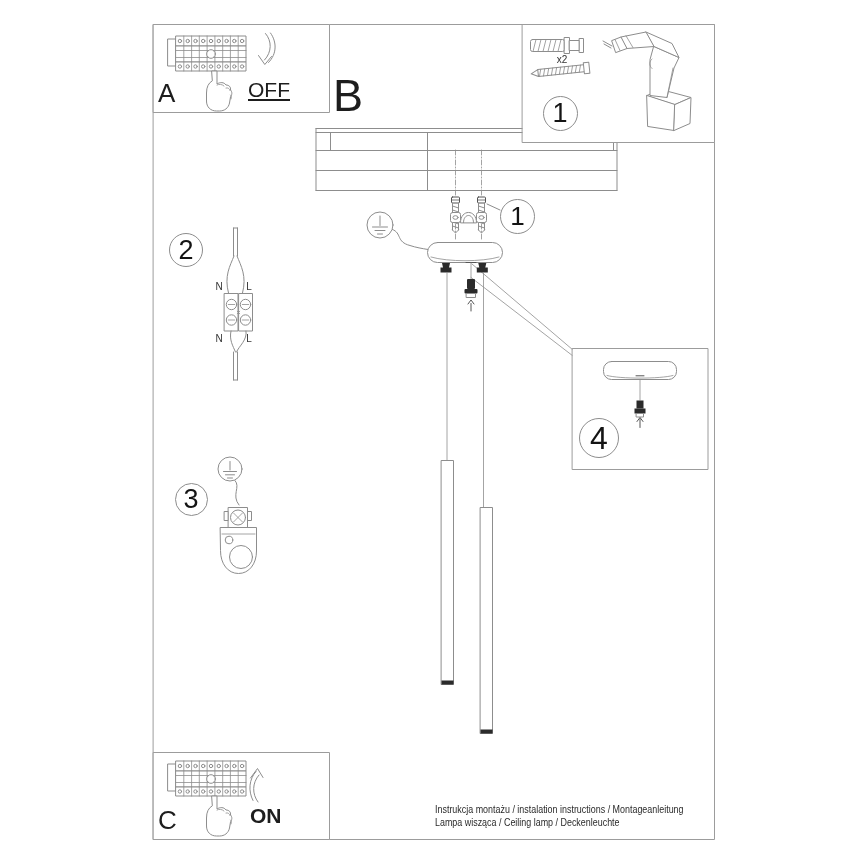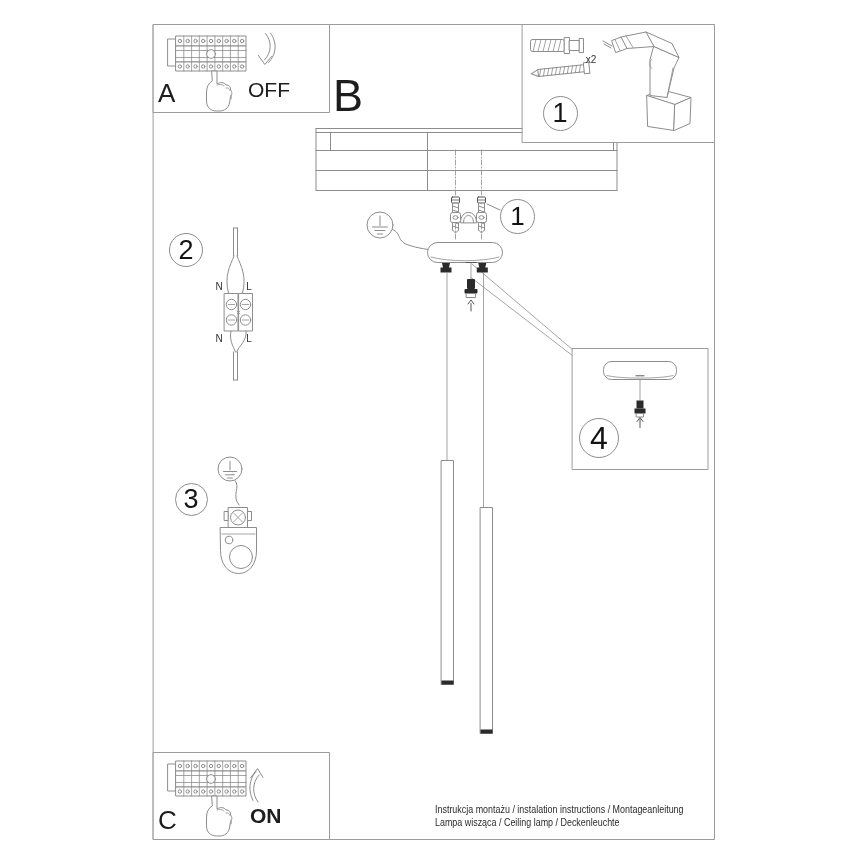--- a/index.html
+++ b/index.html
@@ -227,25 +227,25 @@
   </g>
 </svg>
 
 <div class="badge" style="left:542.5px;top:95.5px;width:33px;height:33px;font-size:27px;">1</div>
 <div class="badge" style="left:500px;top:198.5px;width:33px;height:33px;font-size:26px;">1</div>
 <div class="badge" style="left:169px;top:233px;width:32px;height:32px;font-size:27px;">2</div>
 <div class="badge" style="left:174.5px;top:482.5px;width:31px;height:31px;font-size:27px;">3</div>
 <div class="badge" style="left:579px;top:418px;width:38px;height:38px;font-size:32px;">4</div>
 
 <div class="txt" style="left:158px;top:80px;font-size:26px;">A</div>
-<div class="txt" style="left:248px;top:79px;font-size:21px;">OFF</div>
+<div class="txt" style="left:248px;top:79px;font-size:21px;text-decoration:underline;">OFF</div>
 <div class="txt" style="left:333px;top:73px;font-size:45px;">B</div>
 <div class="txt" style="left:158px;top:807px;font-size:26px;">C</div>
 <div class="txt" style="left:250px;top:805px;font-size:21px;font-weight:bold;">ON</div>
-<div class="txt small" style="left:552px;top:55px;width:20px;text-align:center;margin-left:29px;">x2</div>
+<div class="txt small" style="left:552px;top:55px;width:20px;text-align:center;">x2</div>
 
 <div class="txt small" style="left:213px;top:282px;width:12px;text-align:center;">N</div>
 <div class="txt small" style="left:243px;top:282px;width:12px;text-align:center;">L</div>
 <div class="txt small" style="left:213px;top:334px;width:12px;text-align:center;">N</div>
 <div class="txt small" style="left:243px;top:334px;width:12px;text-align:center;">L</div>
 
 <div class="txt footer" style="left:435px;top:803px;">
   <div>Instrukcja montażu / instalation instructions / Montageanleitung</div>
   <div>Lampa wisząca / Ceiling lamp / Deckenleuchte</div>
 </div>

